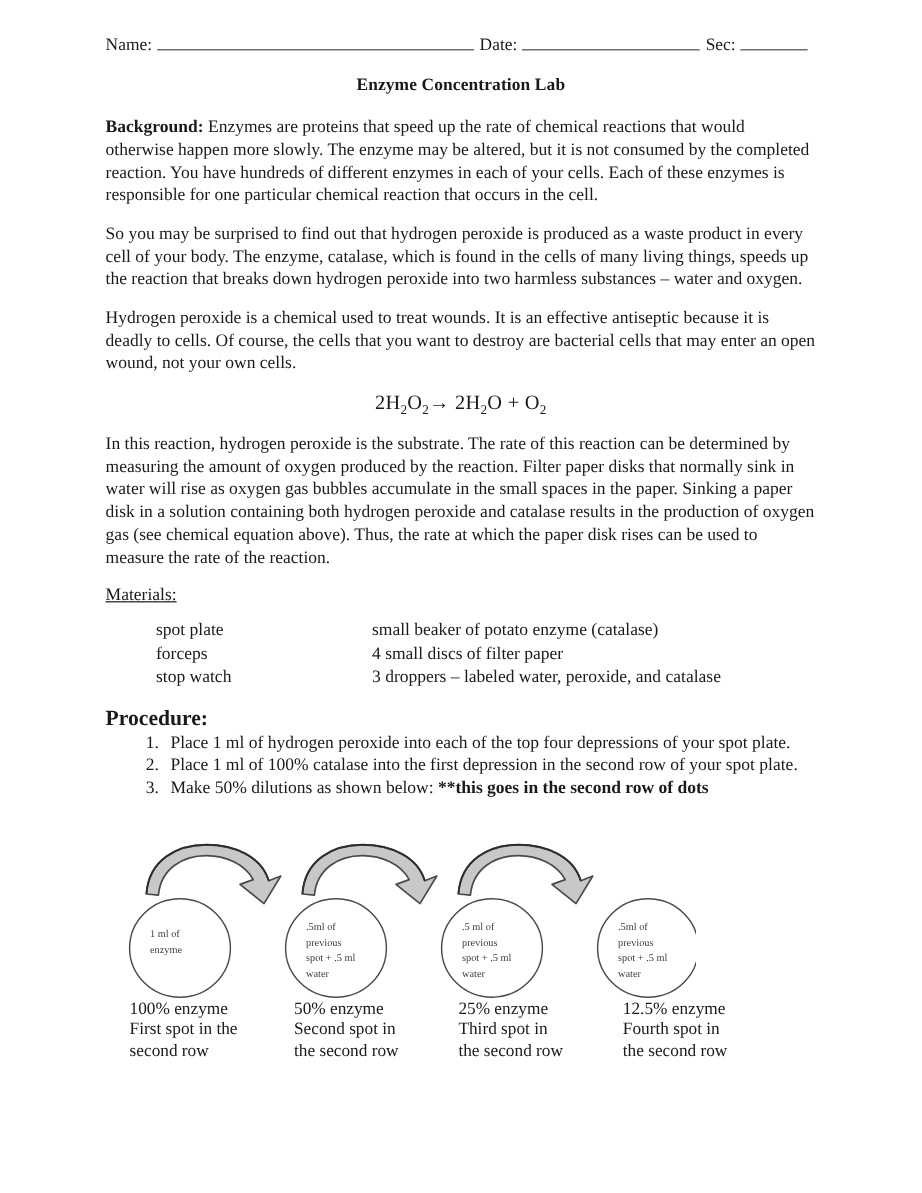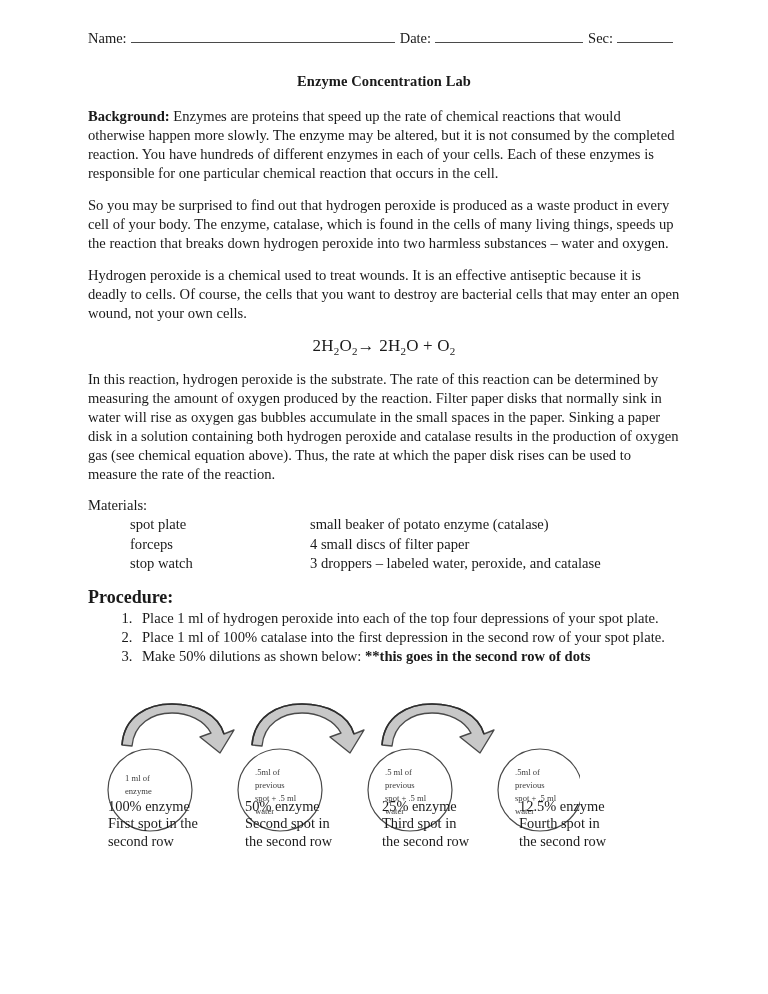--- a/index.html
+++ b/index.html
@@ -28,21 +28,21 @@
     top: 30px;
     width: 592px;
   }
 
   
   .headerline {
     display: flex;
     align-items: baseline;
     font-size: 14.5px;
     white-space: nowrap;
-    margin-bottom: 26px;
+    margin-bottom: 16px;
     text-align: right;
   }
   .headerline .lbl { flex: 0 0 auto; }
   .rule {
     display: inline-block;
     border-bottom: 1px solid #4a4a4a;
     height: 11px;
     margin: 0 5px 0 4px;
   }
   .rule.name { width: 264px; }
@@ -89,21 +89,22 @@
   }
   .hyp-row .rule.hyp {
     flex: 1 1 auto;
     width: auto;
     margin-left: 6px;
   }
 
   
   .materials-head {
     font-size: 14.6px;
-    margin: 0 0 1px 0;
+    margin: 0 0 11px 0;
+    text-decoration: underline;
   }
   table.materials {
     border-collapse: collapse;
     margin: 0 0 13px 42px;
     font-size: 14.6px;
   }
   table.materials td {
     padding: 0 0 1px 0;
     vertical-align: baseline;
     line-height: 1.28;
@@ -138,21 +139,21 @@
 
   .circle-text {
     font-family: "Liberation Serif", "DejaVu Serif", serif;
     font-size: 8.6px;
     fill: #3b3b3b;
   }
 
   .captions {
     position: absolute;
     left: 108px;
-    top: 798px;
+    top: 833px;
     width: 560px;
     display: flex;
     font-family: Liberation Serif, serif;
   }
   .cap {
     width: 137px;
     font-size: 14.4px;
     line-height: 1.21;
     color: #1a1a1a;
   }

